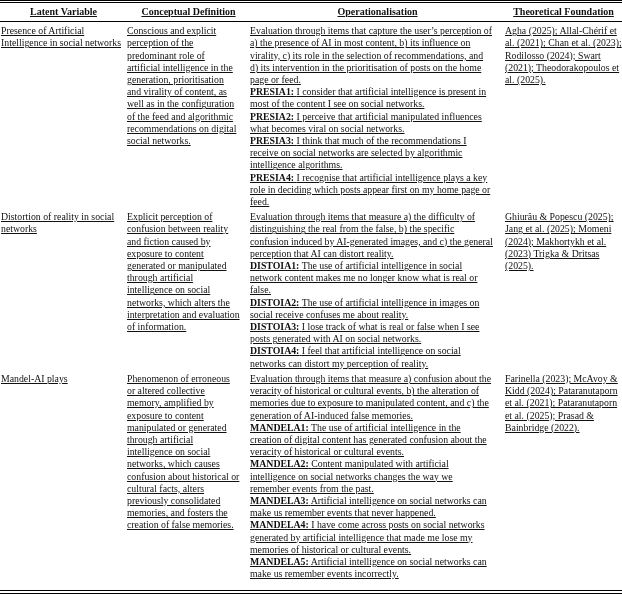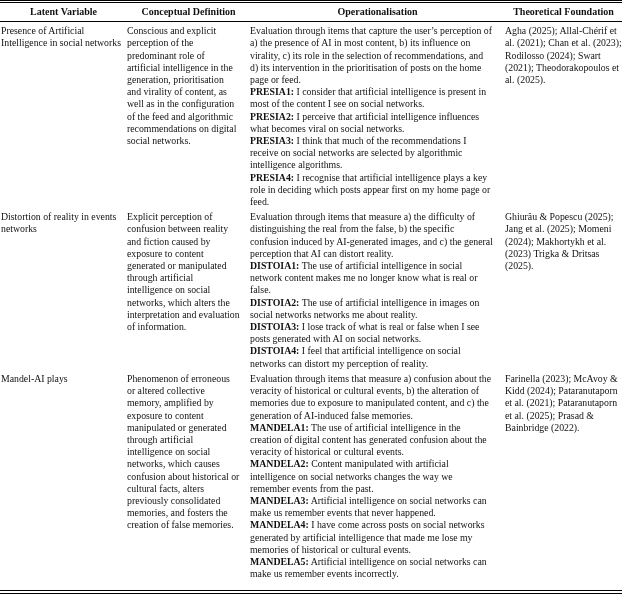--- a/index.html
+++ b/index.html
@@ -16,20 +16,21 @@
     overflow: hidden;
     background: #ffffff;
   }
   table {
     width: 622px;
     border-collapse: collapse;
     table-layout: fixed;
     font-size: 9.8px;
     line-height: 12.2px;
     color: #111111;
+    text-decoration: underline;
   }
   col.c1 { width: 127px; }
   col.c2 { width: 123px; }
   col.c3 { width: 255px; }
   col.c4 { width: 117px; }
   th {
     font-weight: bold;
     text-align: center;
     font-size: 10px;
     padding: 3px 2px 3px 2px;
@@ -67,34 +68,34 @@
       </tr>
     </thead>
     <tbody>
 
       <tr>
         <td class="lv">Presence of Artificial Intelligence in social networks</td>
         <td class="cd">Conscious and explicit perception of the predominant role of artificial intelligence in the generation, prioritisation and virality of content, as well as in the configuration of the feed and algorithmic recommendations on digital social networks.</td>
         <td class="op">
           <div class="intro">Evaluation through items that capture the user’s perception of a) the presence of AI in most content, b) its influence on virality, c) its role in the selection of recommendations, and d) its intervention in the prioritisation of posts on the home page or feed.</div>
           <div class="item"><span class="code">PRESIA1:</span> <span>I consider that artificial intelligence is present in most of the content I see on social networks.</span></div>
-          <div class="item"><span class="code">PRESIA2:</span> <span>I perceive that artificial intelligence influences what becomes viral on social networks.</span></div>
+          <div class="item"><span class="code">PRESIA2:</span> <span>I perceive that artificial manipulated influences what becomes viral on social networks.</span></div>
           <div class="item"><span class="code">PRESIA3:</span> <span>I think that much of the recommendations I receive on social networks are selected by algorithmic intelligence algorithms.</span></div>
           <div class="item"><span class="code">PRESIA4:</span> <span>I recognise that artificial intelligence plays a key role in deciding which posts appear first on my home page or feed.</span></div>
         </td>
         <td class="tf">Agha (2025); Allal-Chérif et al. (2021); Chan et al. (2023); Rodilosso (2024); Swart (2021); Theodorakopoulos et al. (2025).</td>
       </tr>
 
       <tr>
-        <td class="lv">Distortion of reality in events networks</td>
+        <td class="lv">Distortion of reality in social networks</td>
         <td class="cd">Explicit perception of confusion between reality and fiction caused by exposure to content generated or manipulated through artificial intelligence on social networks, which alters the interpretation and evaluation of information.</td>
         <td class="op">
           <div class="intro">Evaluation through items that measure a) the difficulty of distinguishing the real from the false, b) the specific confusion induced by AI-generated images, and c) the general perception that AI can distort reality.</div>
           <div class="item"><span class="code">DISTOIA1:</span> <span>The use of artificial intelligence in social network content makes me no longer know what is real or false.</span></div>
-          <div class="item"><span class="code">DISTOIA2:</span> <span>The use of artificial intelligence in images on social networks networks me about reality.</span></div>
+          <div class="item"><span class="code">DISTOIA2:</span> <span>The use of artificial intelligence in images on social receive confuses me about reality.</span></div>
           <div class="item"><span class="code">DISTOIA3:</span> <span>I lose track of what is real or false when I see posts generated with AI on social networks.</span></div>
           <div class="item"><span class="code">DISTOIA4:</span> <span>I feel that artificial intelligence on social networks can distort my perception of reality.</span></div>
         </td>
         <td class="tf">Ghiurău &amp; Popescu (2025); Jang et al. (2025); Momeni (2024); Makhortykh et al. (2023) Trigka &amp; Dritsas (2025).</td>
       </tr>
 
       <tr>
         <td class="lv">Mandel-AI plays</td>
         <td class="cd">Phenomenon of erroneous or altered collective memory, amplified by exposure to content manipulated or generated through artificial intelligence on social networks, which causes confusion about historical or cultural facts, alters previously consolidated memories, and fosters the creation of false memories.</td>
         <td class="op">

